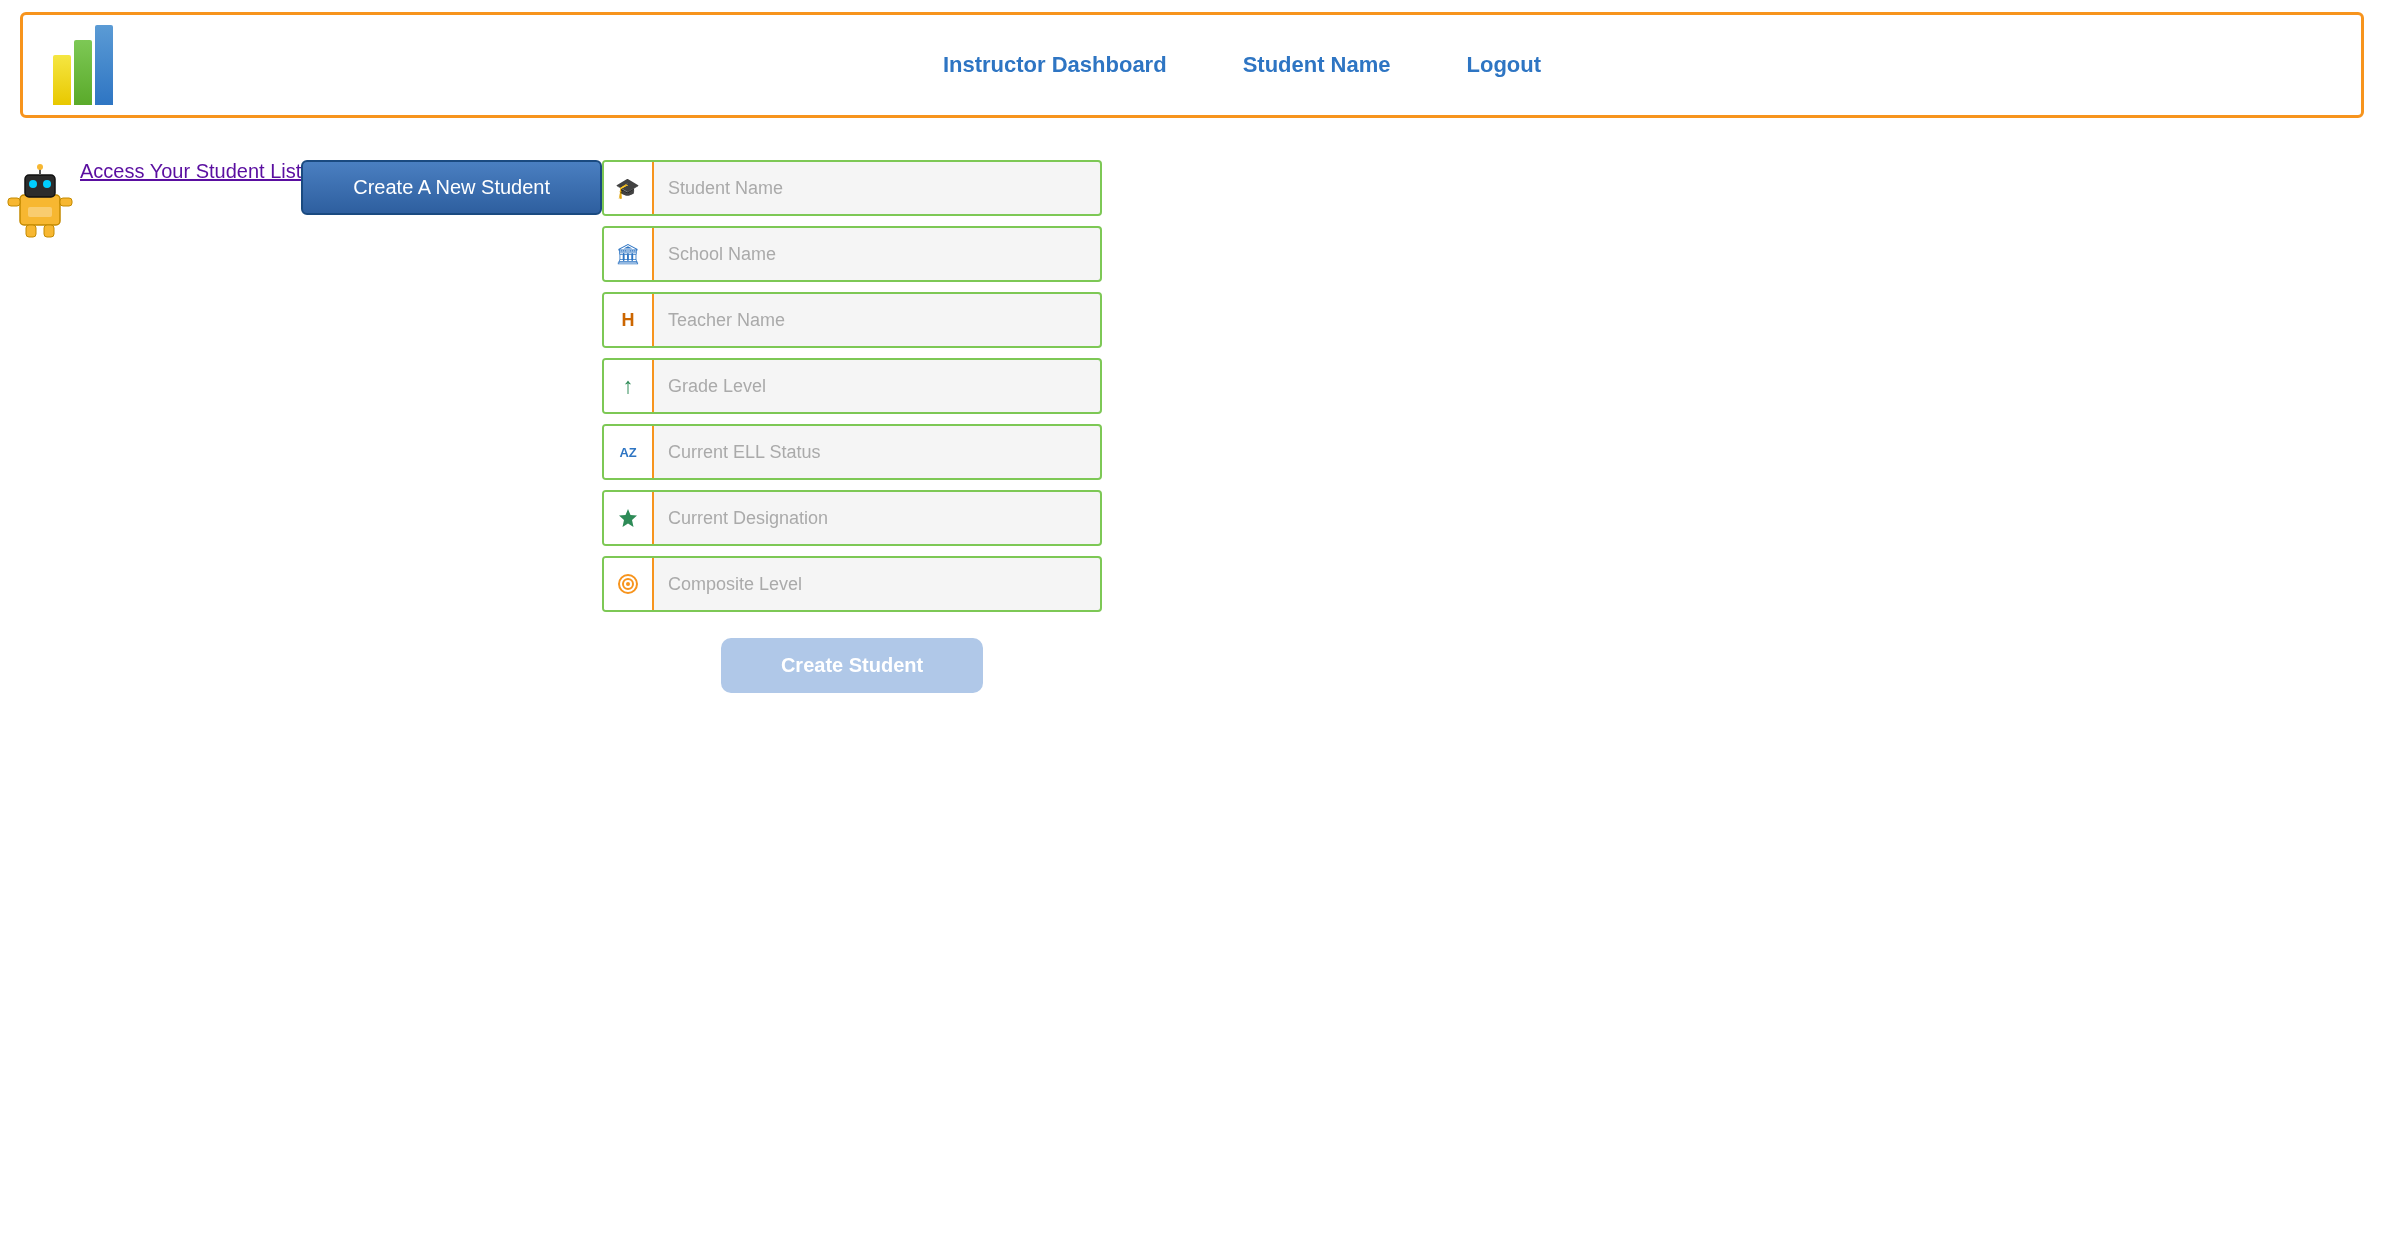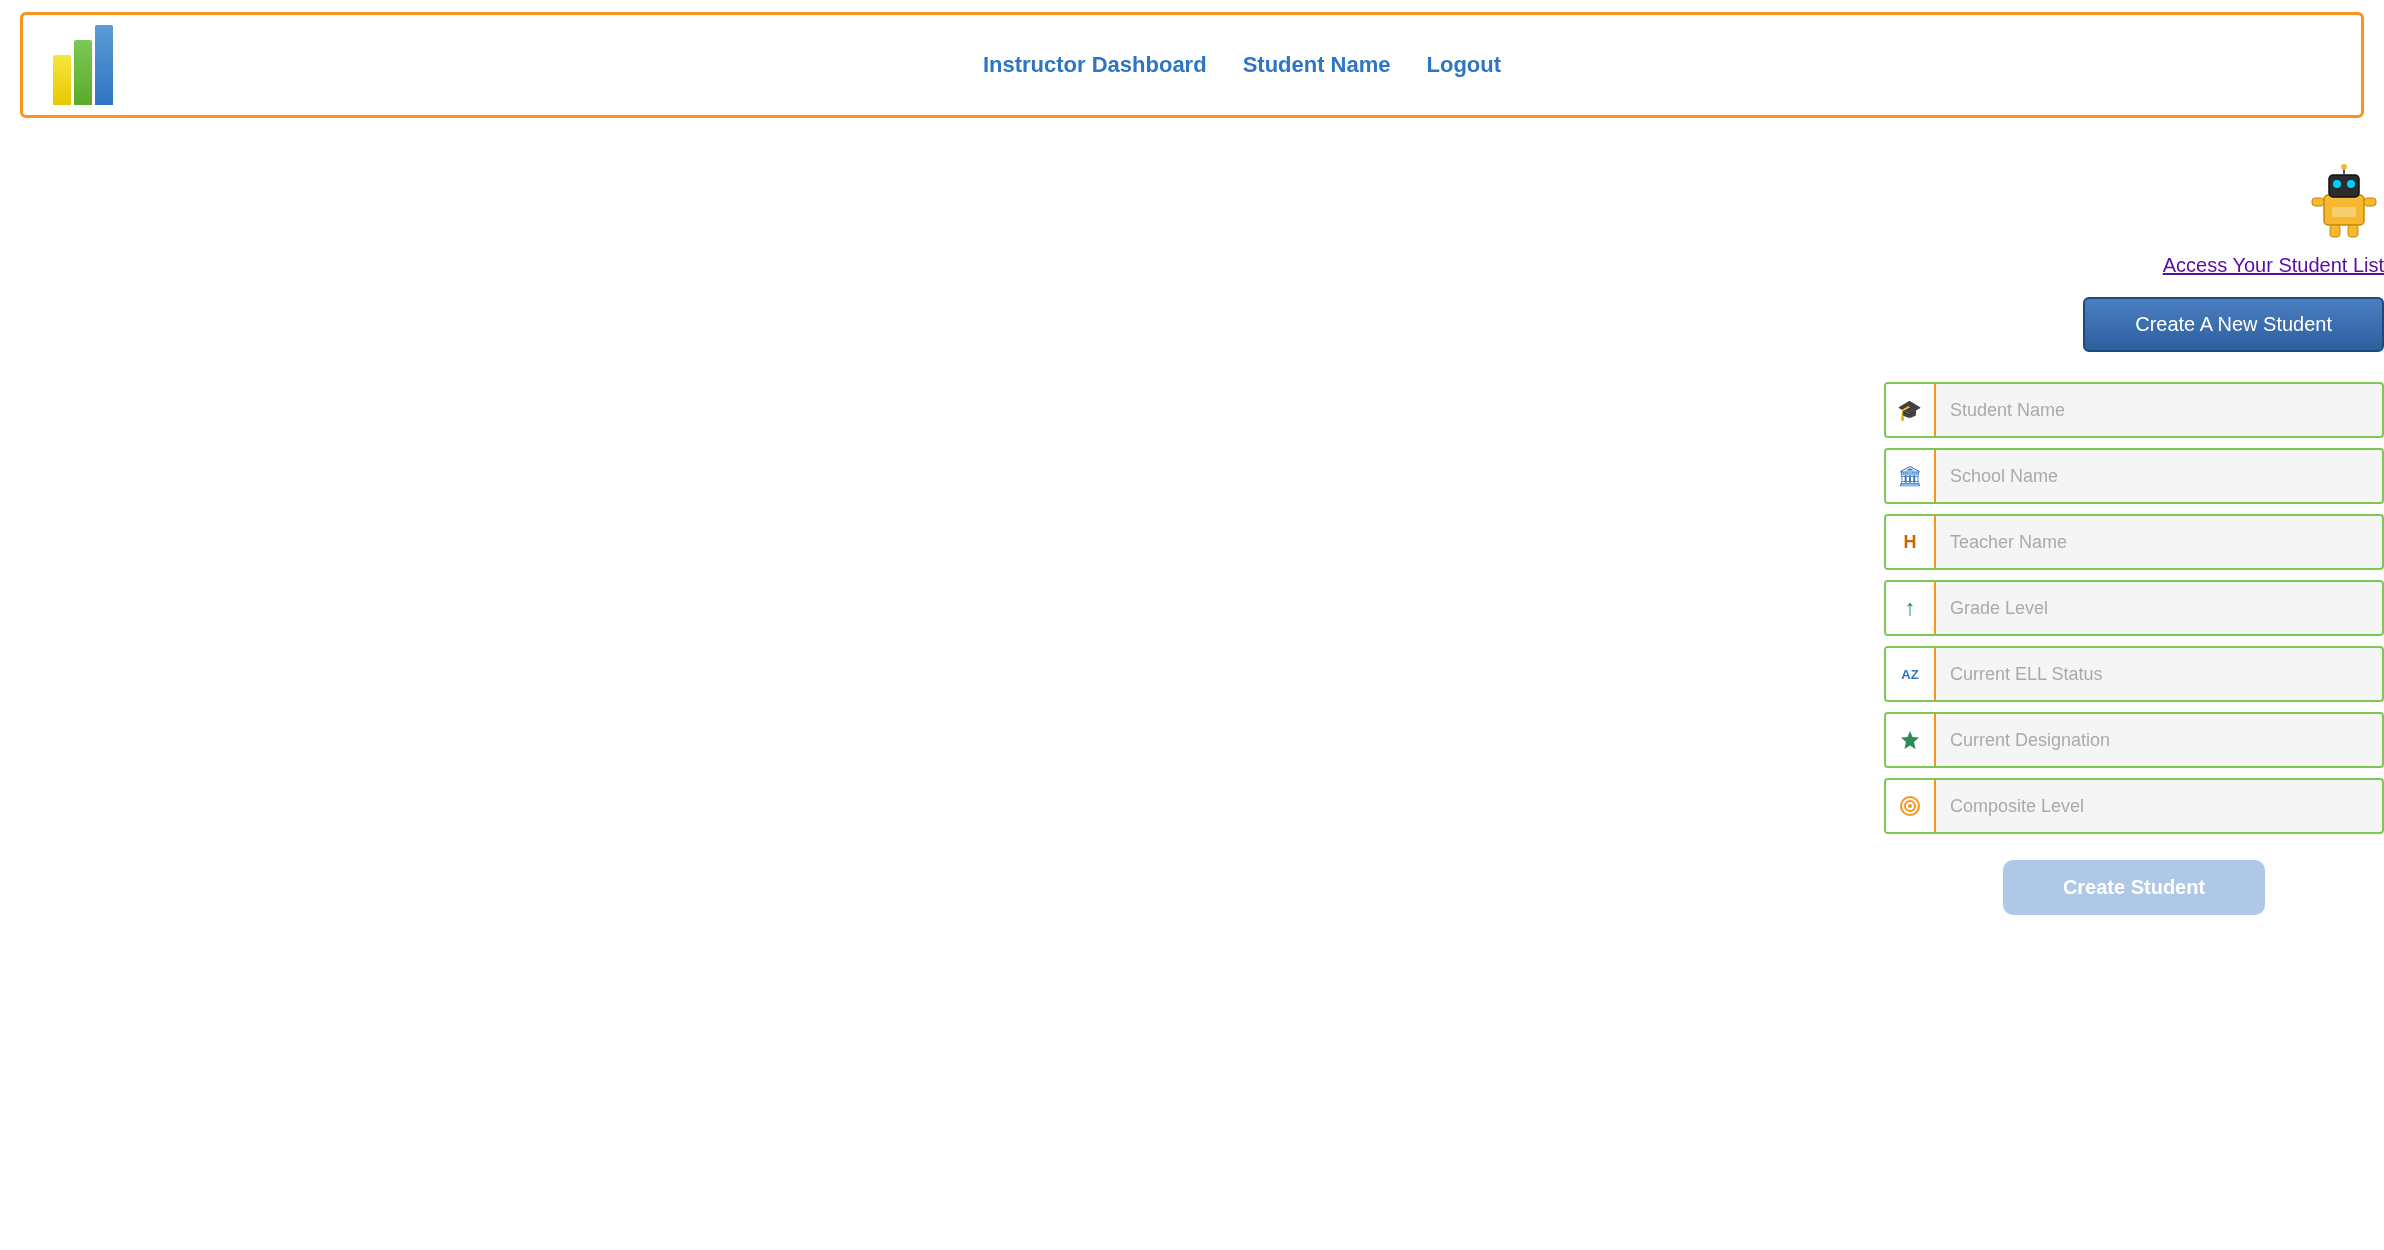--- a/index.html
+++ b/index.html
@@ -48,38 +48,38 @@
     }
 
     .bar-blue {
       height: 80px;
       background: linear-gradient(180deg, #5b9bd5 0%, #2e75c3 100%);
     }
 
     .nav-links {
       display: flex;
       align-items: center;
-      gap: 36px;
+      gap: 76px;
       flex: 1;
       justify-content: center;
     }
 
     .nav-link {
       font-size: 22px;
       font-weight: bold;
       color: #2e75c3;
       text-decoration: none;
       cursor: pointer;
     }
 
     
     .main-content {
       display: flex;
-      flex-direction: column;
-      align-items: flex-end;
+      flex-direction: row;
+      align-items: flex-start;
       padding-top: 30px;
     }
 
     
     .access-link {
       font-size: 20px;
       color: #5a0ea0;
       text-decoration: underline;
       cursor: pointer;
       margin-bottom: 20px;

